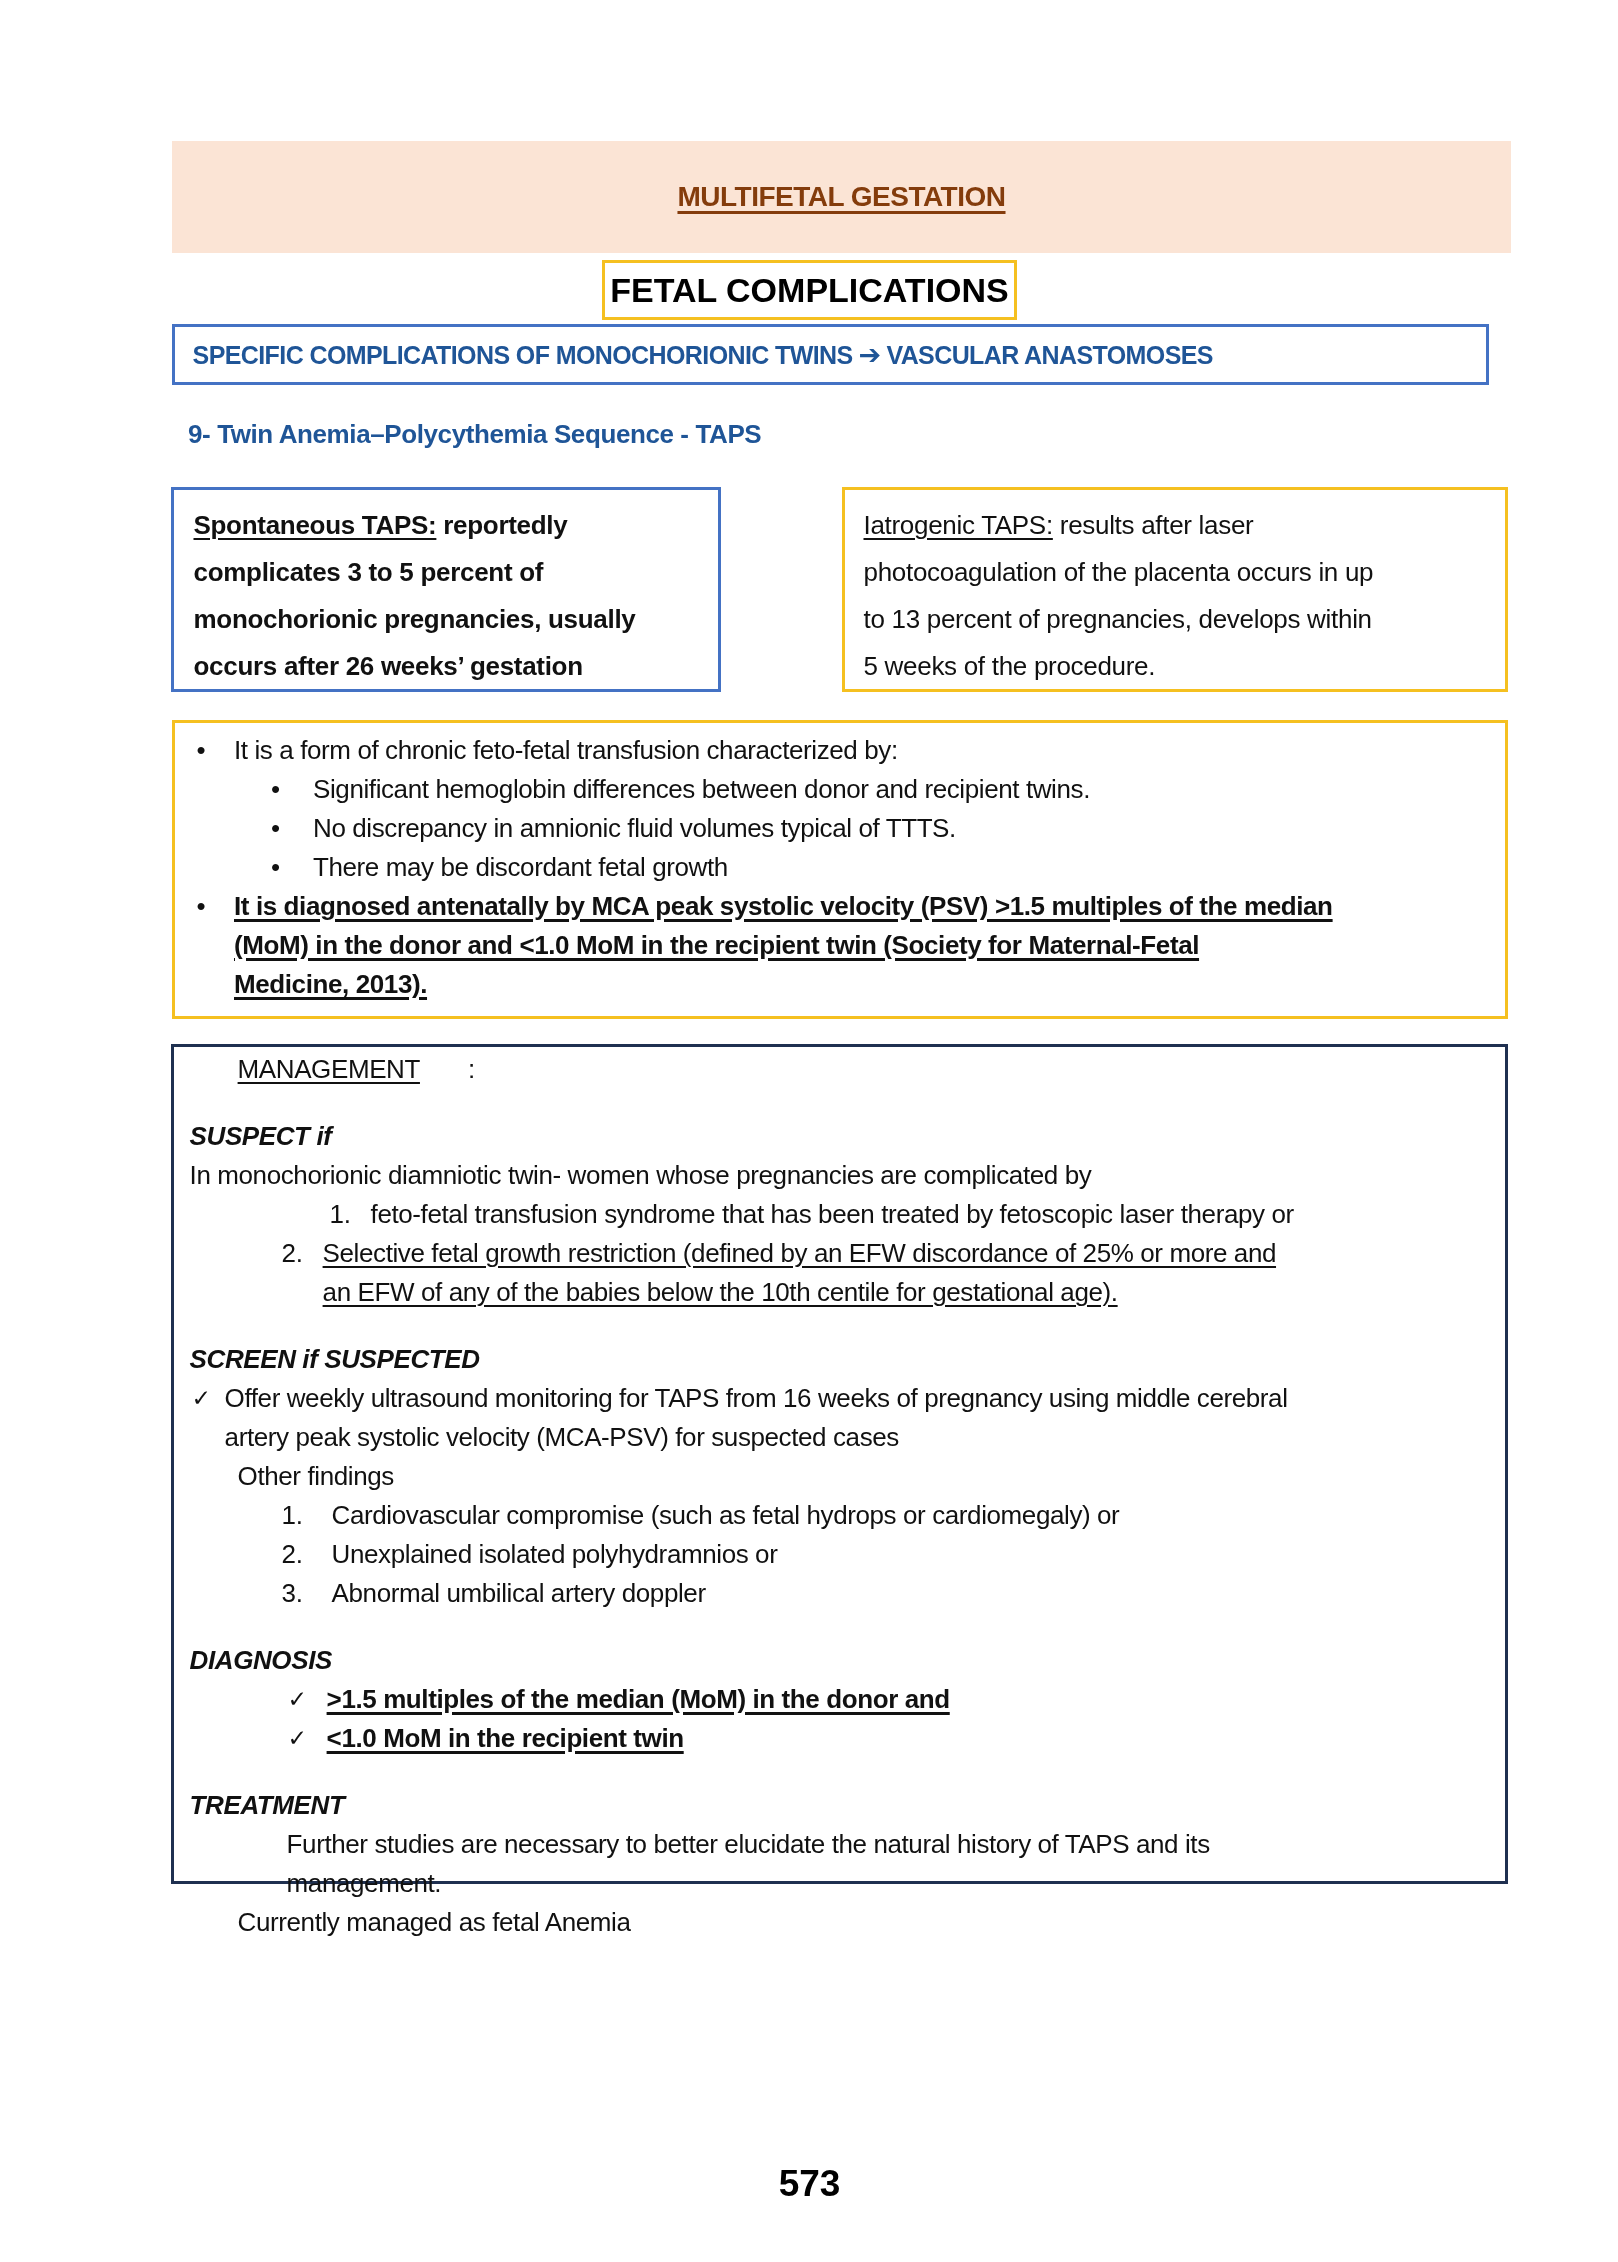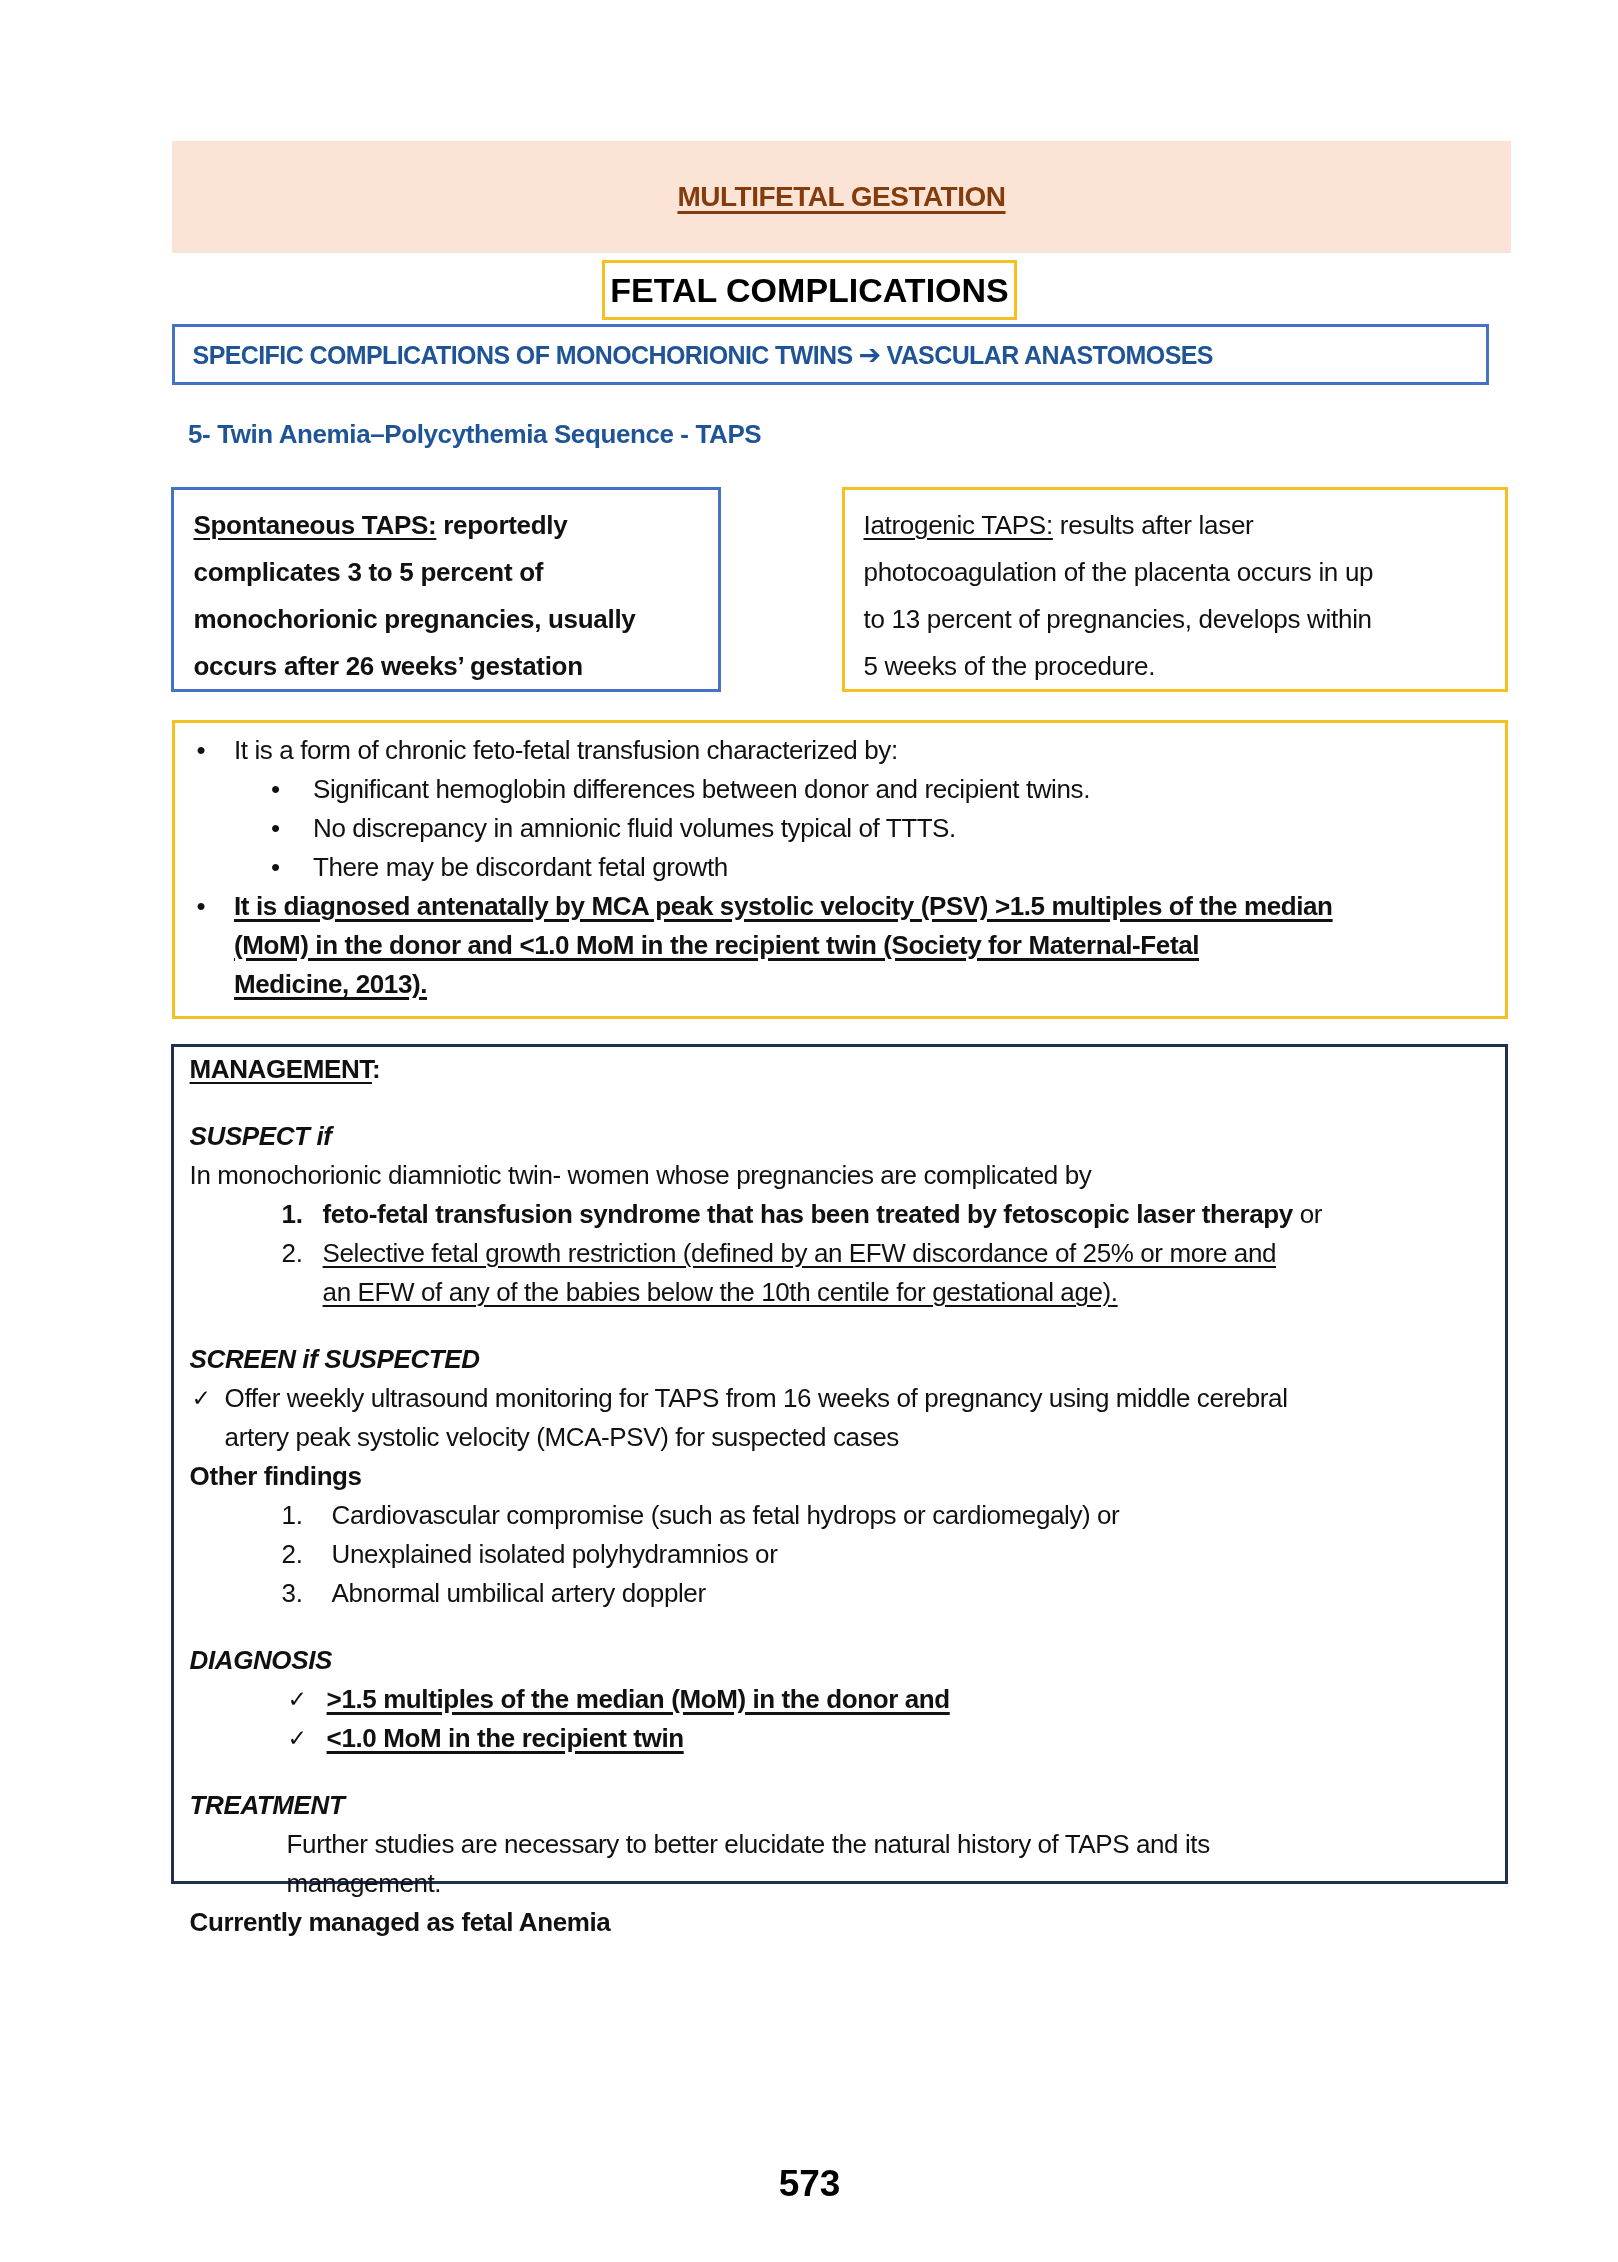--- a/index.html
+++ b/index.html
@@ -24,21 +24,21 @@
   .u { text-decoration:underline; text-decoration-thickness:2px; text-underline-offset:3.9px; }
   .bullet-box { left:172px; top:720px; width:1336px; height:299px; border:3.9px solid #f5c020;
                 font-size:26px; line-height:39px; letter-spacing:-0.4px; padding-top:7.8px; }
   .brow { position:relative; white-space:nowrap; }
   .bdot { position:absolute; }
   .bold-u { font-weight:bold; text-decoration:underline; text-decoration-thickness:2.9px; text-underline-offset:3.9px; }
   .mgmt-box { left:171px; top:1044px; width:1337px; height:840px; border:3.9px solid #1f3050;
               font-size:26px; line-height:39px; letter-spacing:-0.4px; padding:2.9px 0 0 15.6px; }
   .mrow { position:relative; white-space:nowrap; height:39px; }
   .num { position:absolute; }
-  .b { font-weight:bold; }
+  .b { font-weight:normal;margin-left:48px; }
   .bi { font-weight:bold; font-style:italic;margin-top:28px; }
   .check { position:absolute; font-size:23.4px; }
   .page-num { left:0; width:1619px; top:2163px; text-align:center; font-weight:bold; font-size:37px; color:#000; }
 </style>
 </head>
 <body>
 
 <div class="abs band">
   <span class="band-title">MULTIFETAL GESTATION</span>
 </div>
@@ -46,21 +46,21 @@
 <div class="abs fetal-box">
   <span class="fetal-title">FETAL COMPLICATIONS</span>
 </div>
 
 <div class="abs spec-box">
   <span class="spec-title">
     <span>SPECIFIC COMPLICATIONS OF MONOCHORIONIC TWINS</span><span class="spec-arrow">➔</span><span>VASCULAR ANASTOMOSES</span>
   </span>
 </div>
 
-<div class="abs subtitle">5- Twin Anemia–Polycythemia Sequence - TAPS</div>
+<div class="abs subtitle">9- Twin Anemia–Polycythemia Sequence - TAPS</div>
 
 <div class="abs info-box left-box">
   <div><span class="u">Spontaneous TAPS:</span><span> reportedly</span></div>
   <div>complicates 3 to 5 percent of</div>
   <div>monochorionic pregnancies, usually</div>
   <div>occurs after 26 weeks’ gestation</div>
 </div>
 
 <div class="abs info-box right-box">
   <div><span class="u">Iatrogenic TAPS:</span><span> results after laser</span></div>

